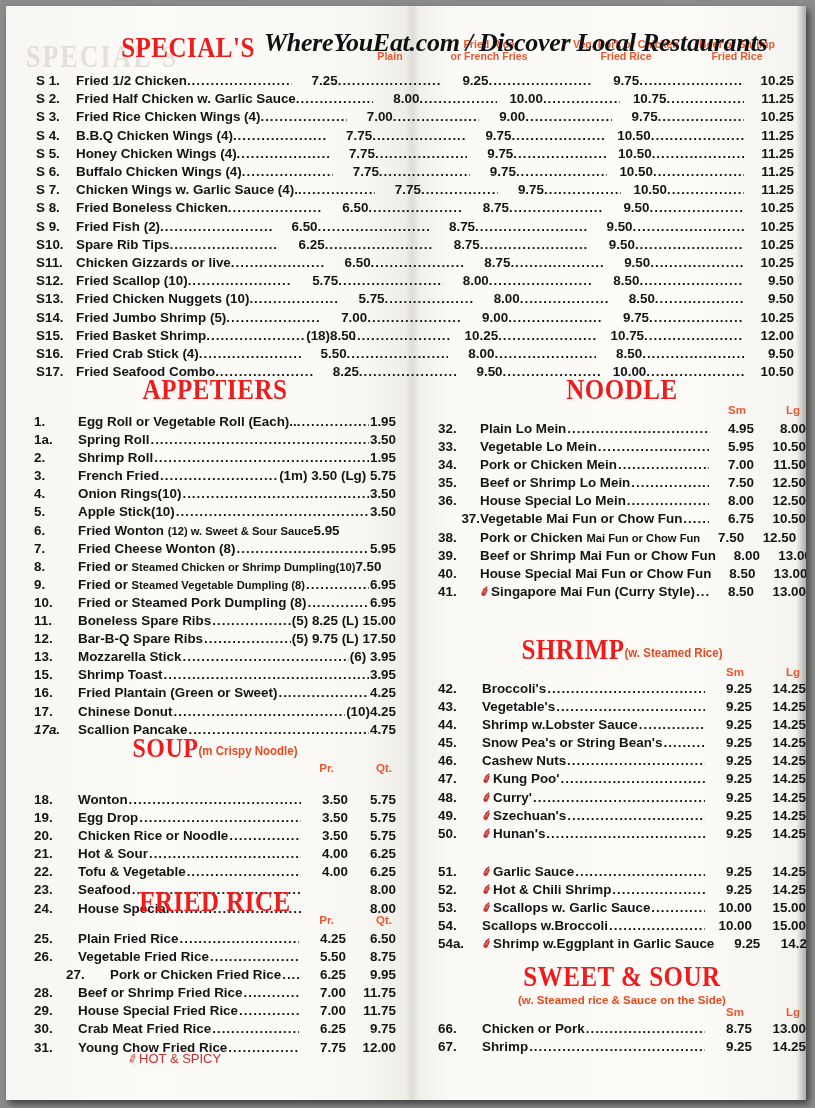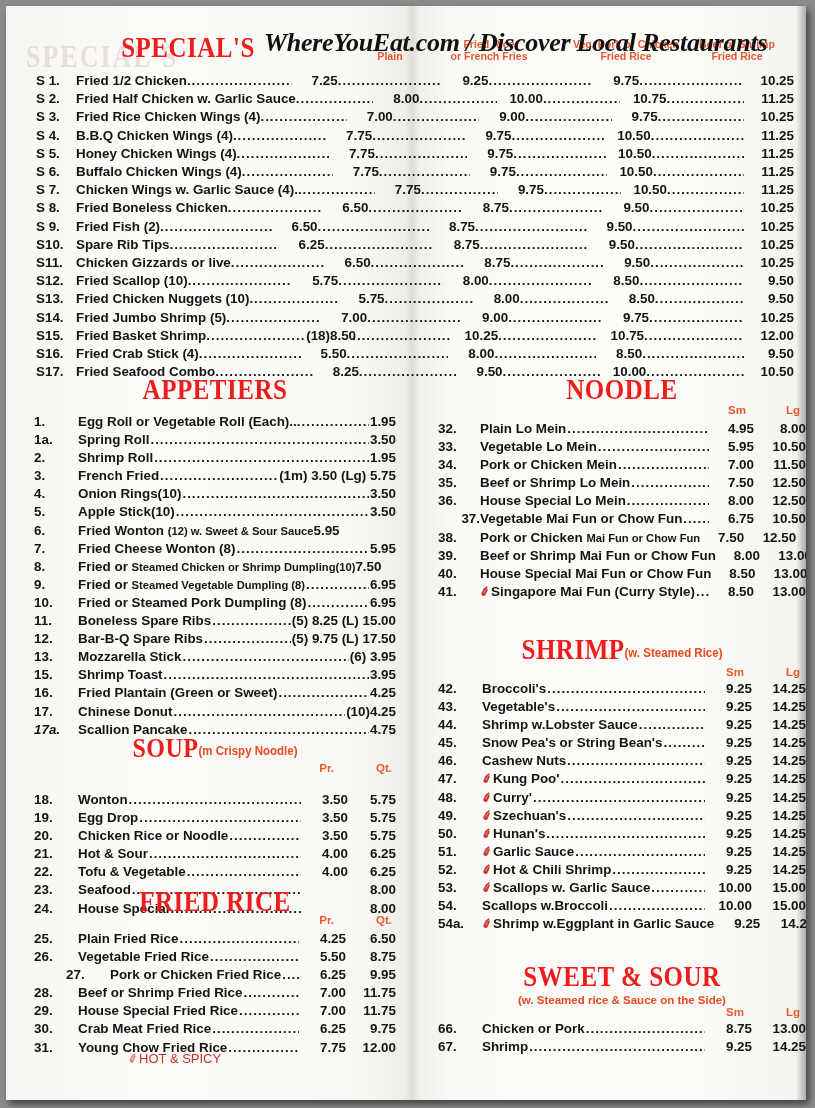--- a/index.html
+++ b/index.html
@@ -734,21 +734,21 @@
             <span class="pr" style="flex: 0 0 54px;">14.25</span>
           </div>
           <div class="row">
             <span class="num" style="flex: 0 0 44px;">50.</span>
             <span class="nm"><span class="chili">✐</span>Hunan's</span>
             <span class="dots"></span>
             <span class="pr" style="flex: 0 0 46px;">9.25</span>
             <span class="pr" style="flex: 0 0 54px;">14.25</span>
           </div>
           <div class="row">
-            <span class="num" style="flex: 0 0 44px;">51.</span>
+            <span class="num" style="flex: 0 0 44px; margin-top: 20px;">51.</span>
             <span class="nm"><span class="chili">✐</span>Garlic Sauce</span>
             <span class="dots"></span>
             <span class="pr" style="flex: 0 0 46px;">9.25</span>
             <span class="pr" style="flex: 0 0 54px;">14.25</span>
           </div>
           <div class="row">
             <span class="num" style="flex: 0 0 44px;">52.</span>
             <span class="nm"><span class="chili">✐</span>Hot &amp; Chili Shrimp</span>
             <span class="dots"></span>
             <span class="pr" style="flex: 0 0 46px;">9.25</span>

